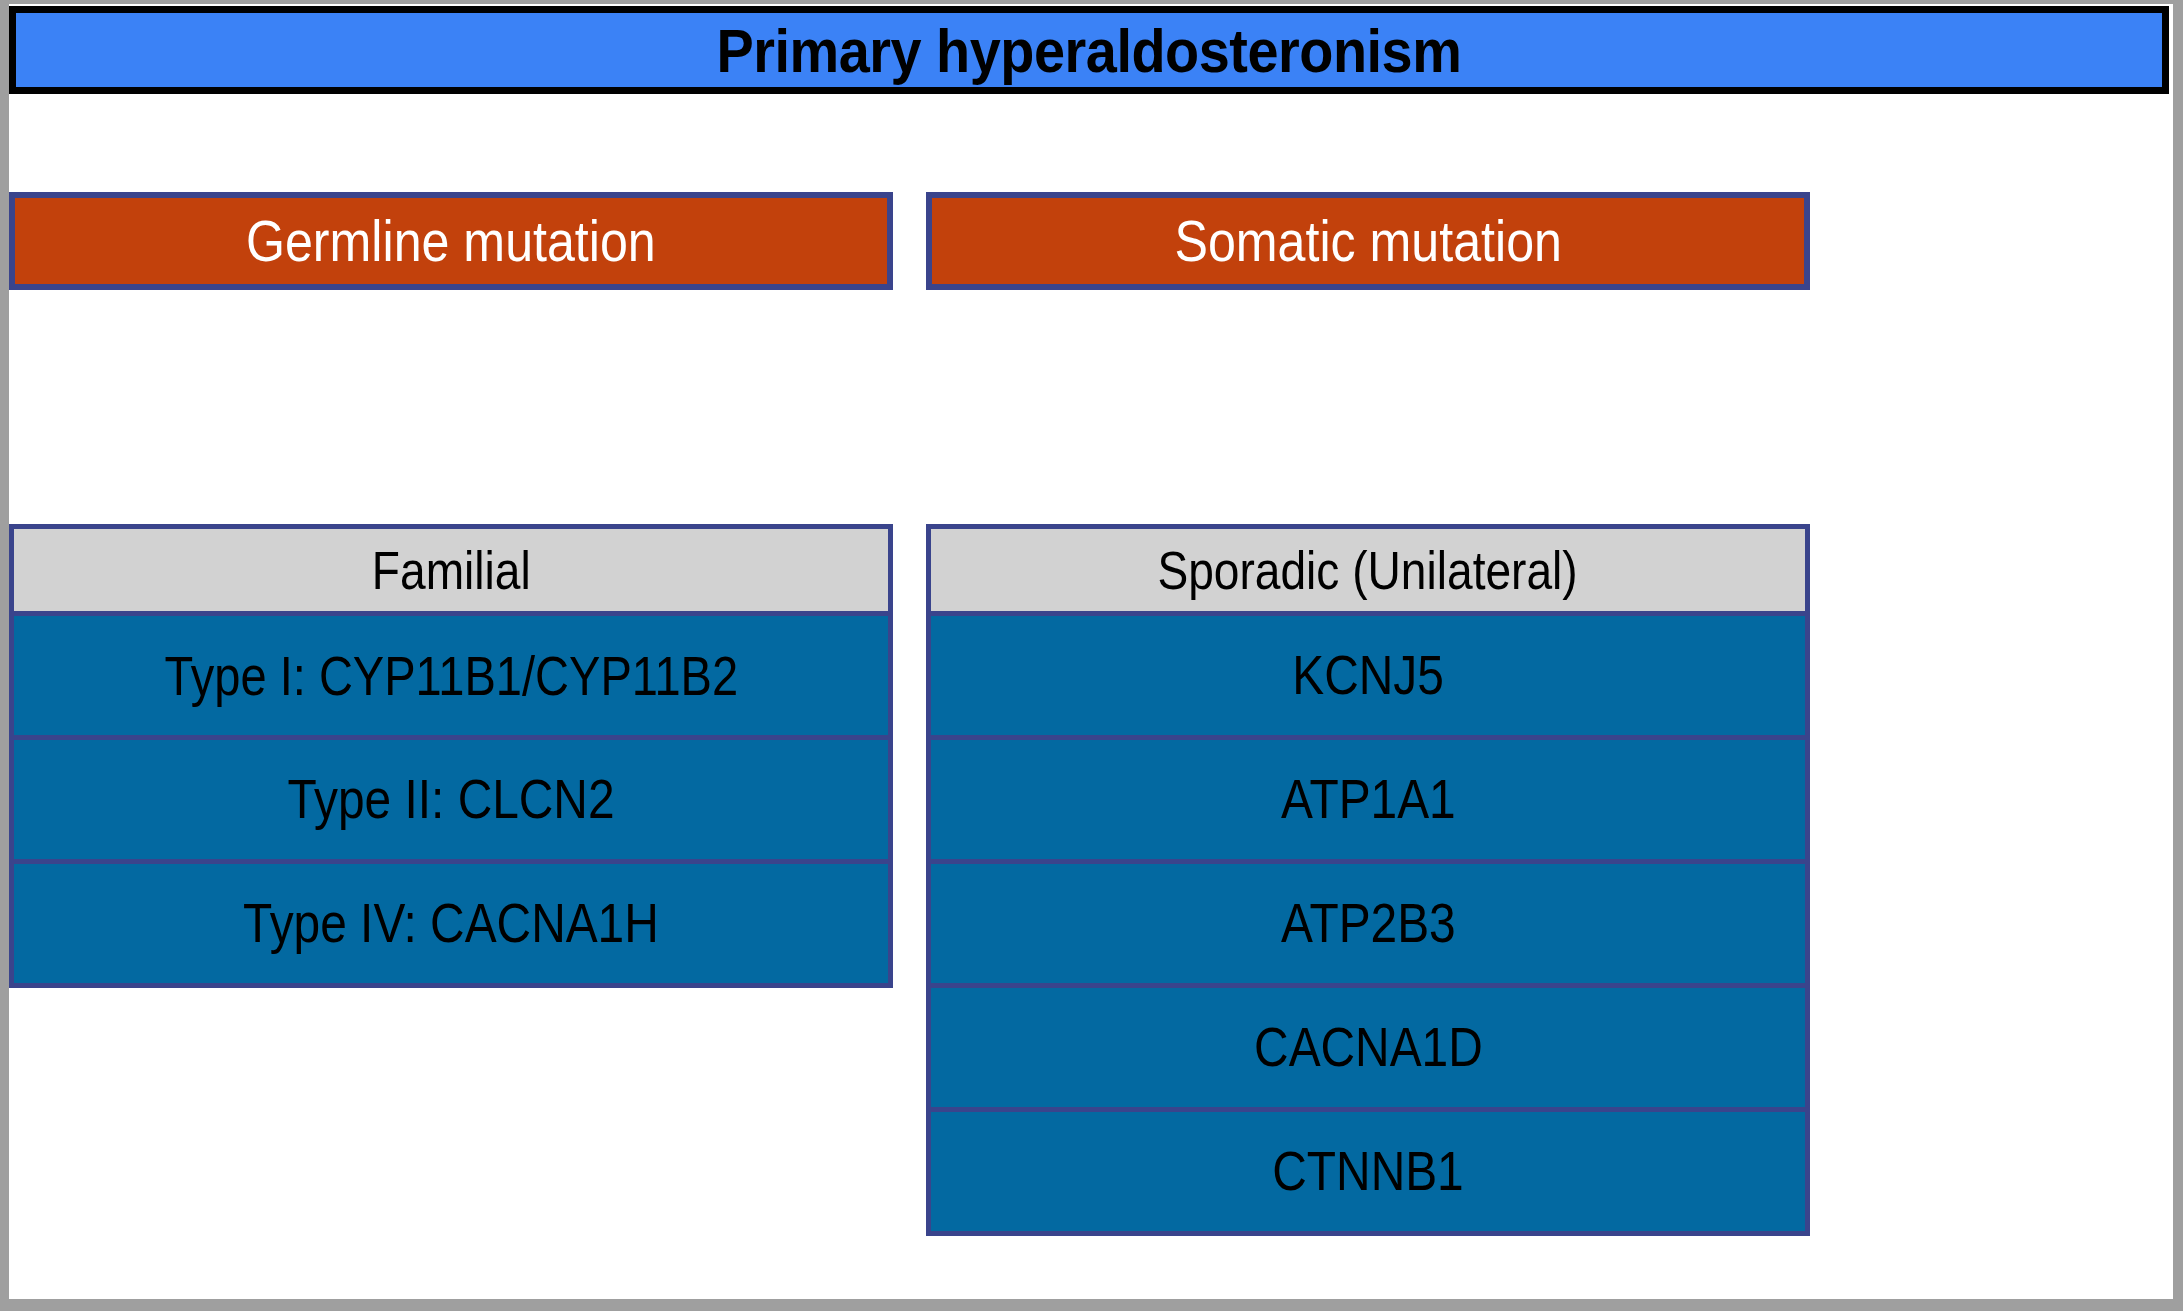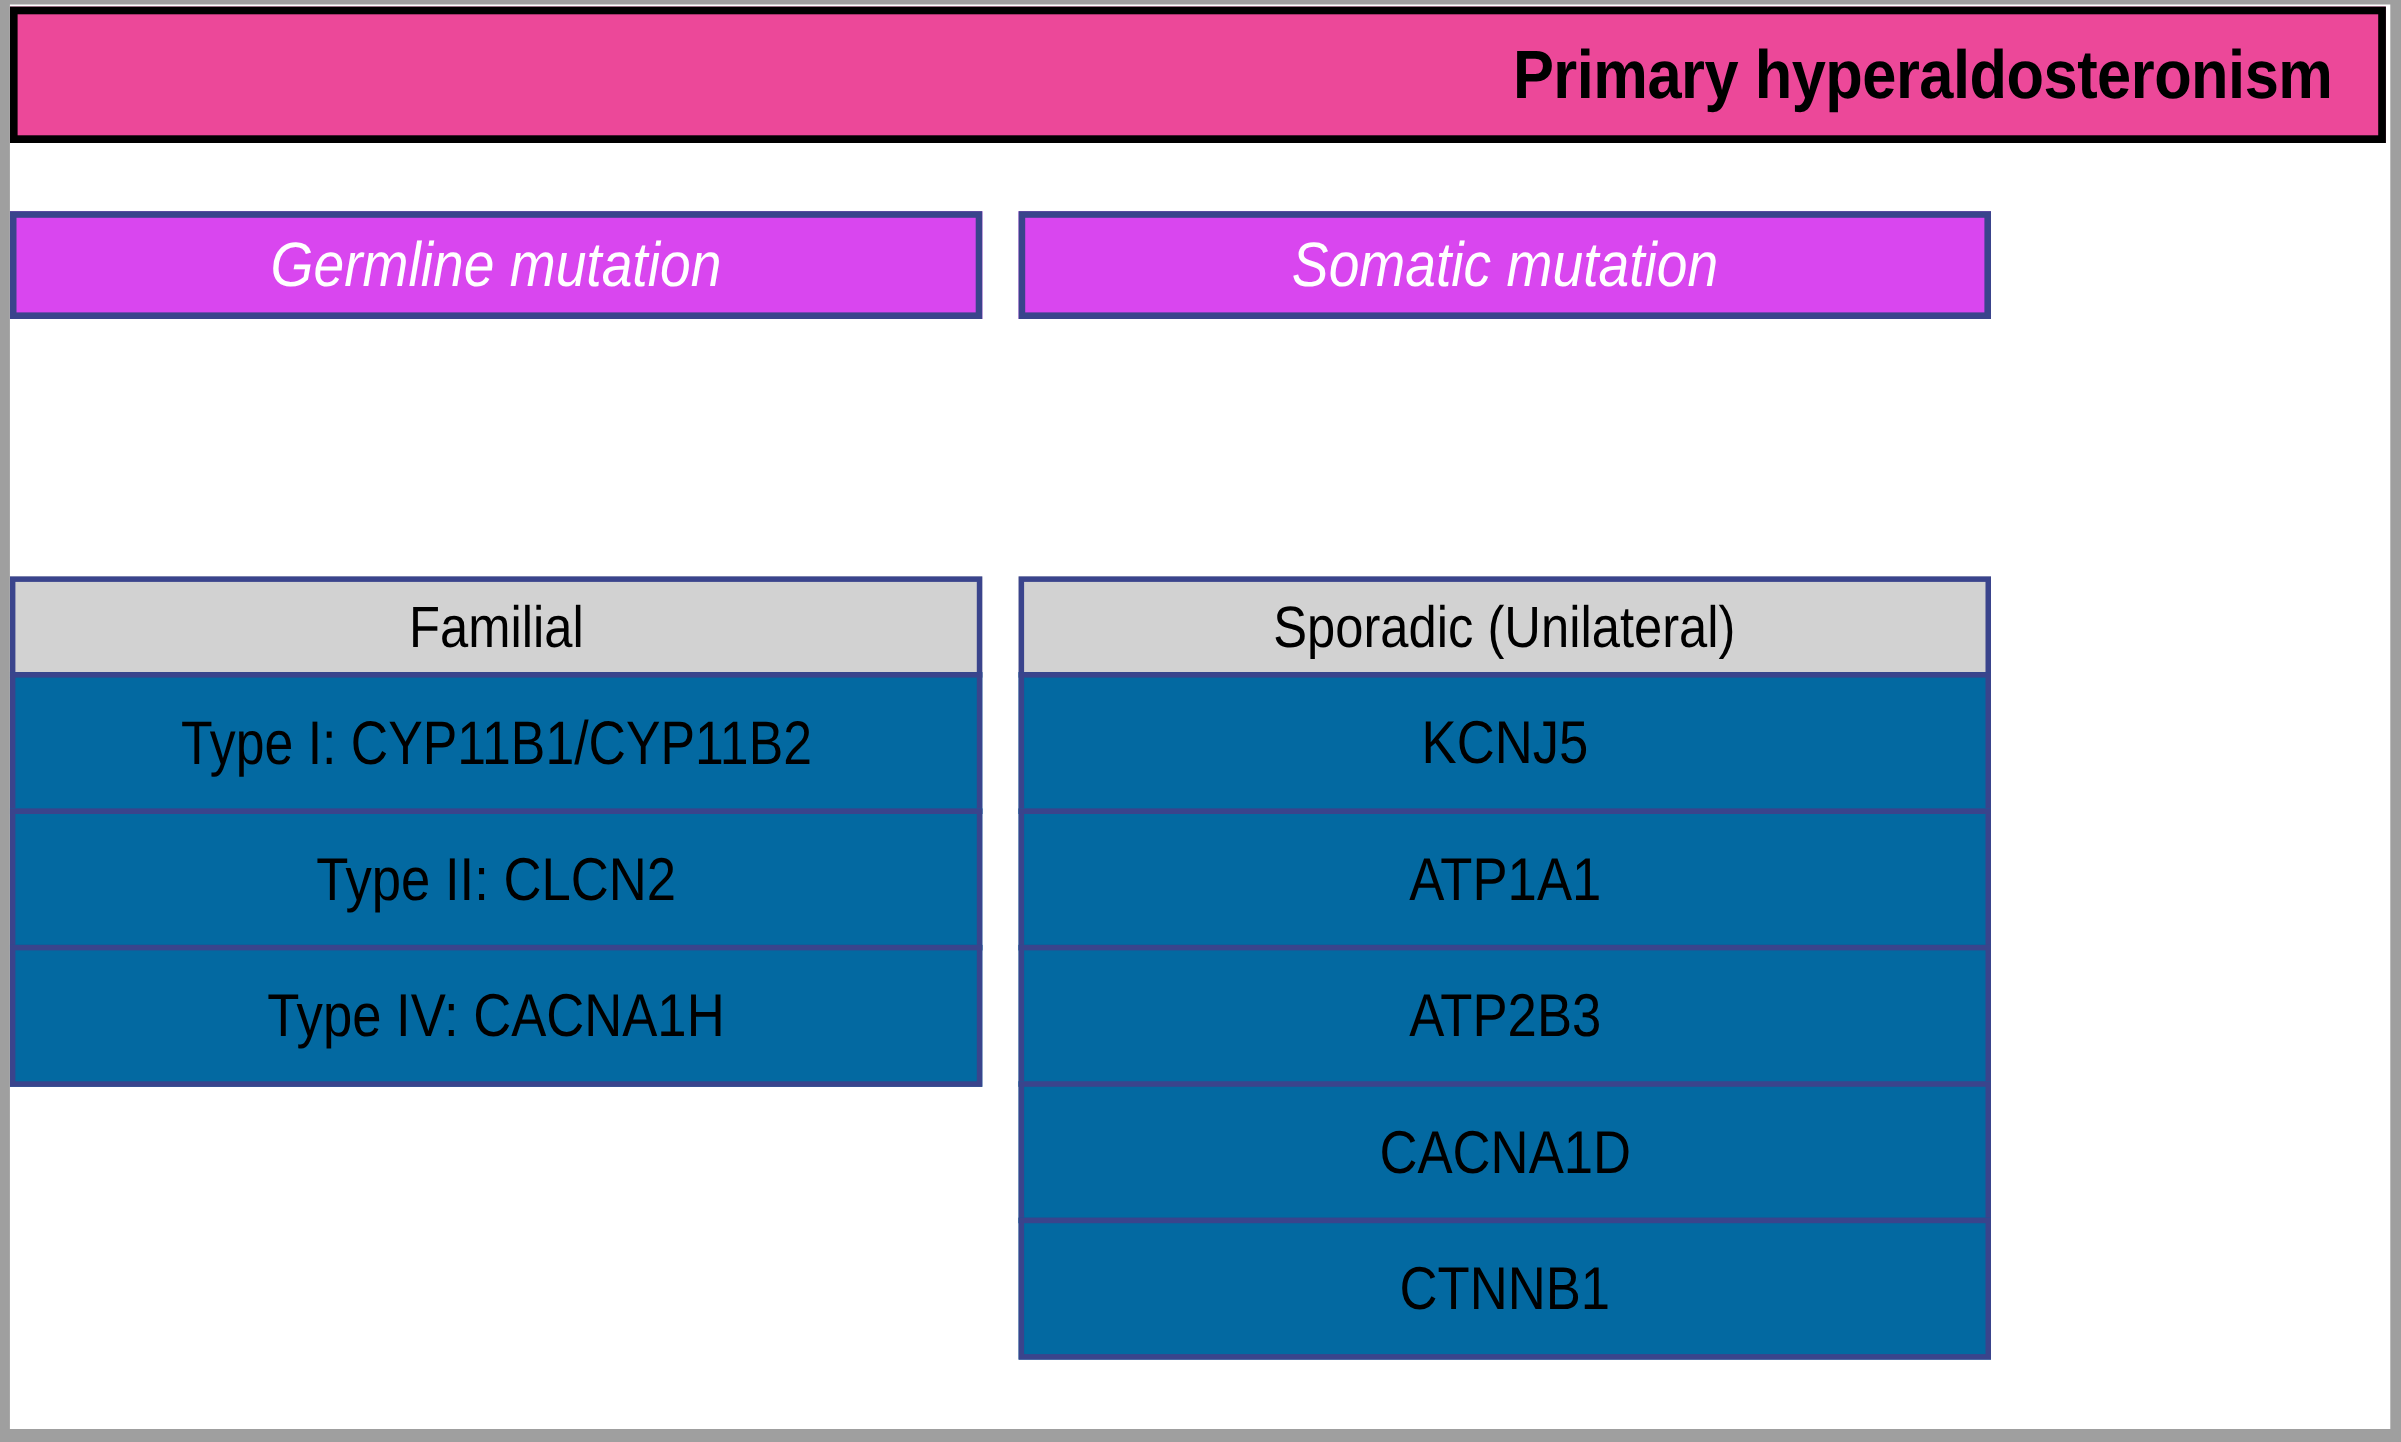--- a/index.html
+++ b/index.html
@@ -25,27 +25,27 @@
     border-bottom-width: 12px;
     overflow: hidden;
   }
 
   
   .title-box {
     position: absolute;
     left: 0px;
     top: 2px;
     width: 2160px;
-    height: 124px;
+    height: 88px;
     box-sizing: border-box;
-    background: #ec4899;
+    background: #3b82f6;
     border: 7px solid #000000;
     display: flex;
     align-items: center;
-    justify-content: flex-end;
+    justify-content: center;
   }
   .title-text {
     font-size: 62px;
     font-weight: bold;
     color: #000000;
     letter-spacing: -0.5px;
     transform: scaleX(0.90);
     transform-origin: center center;
     white-space: nowrap;
   }
@@ -59,26 +59,25 @@
   .col-left  { left: 0px; }
   .col-right { left: 917px; }
 
   
   .mut-header {
     position: absolute;
     top: 188px;
     width: 884px;
     height: 98px;
     box-sizing: border-box;
-    background: #d946ef;
+    background: #c2410c;
     border: 6px solid #3a448c;
     display: flex;
     align-items: center;
     justify-content: center;
-    font-style: italic;
   }
   .mut-header-text {
     font-size: 57px;
     color: #ffffff;
     transform: scaleX(0.88);
     transform-origin: center center;
     white-space: nowrap;
   }
 
   

